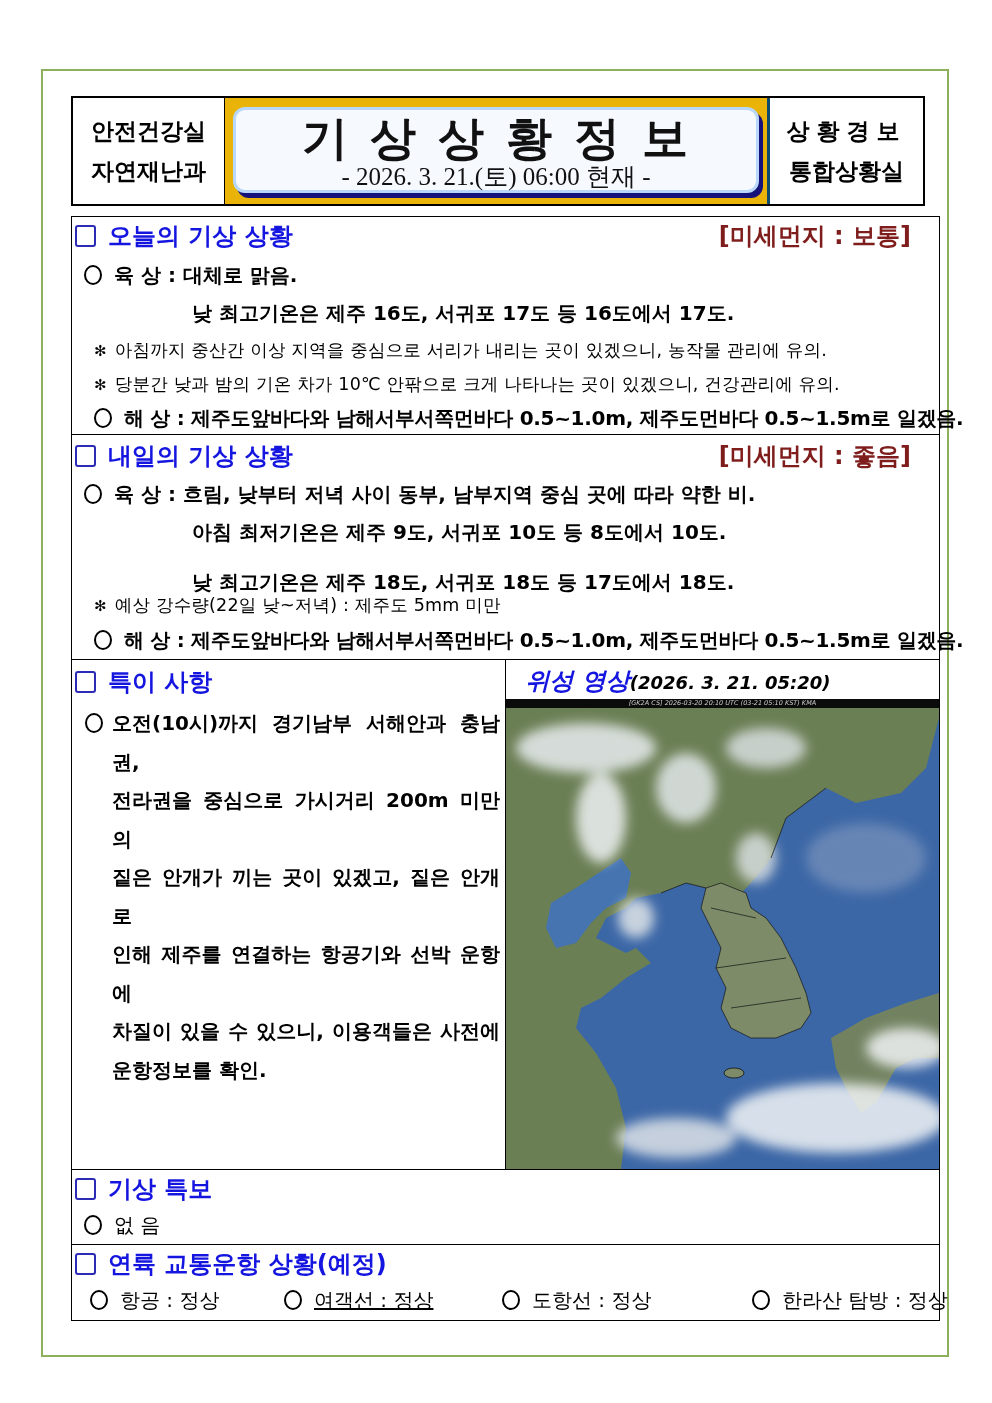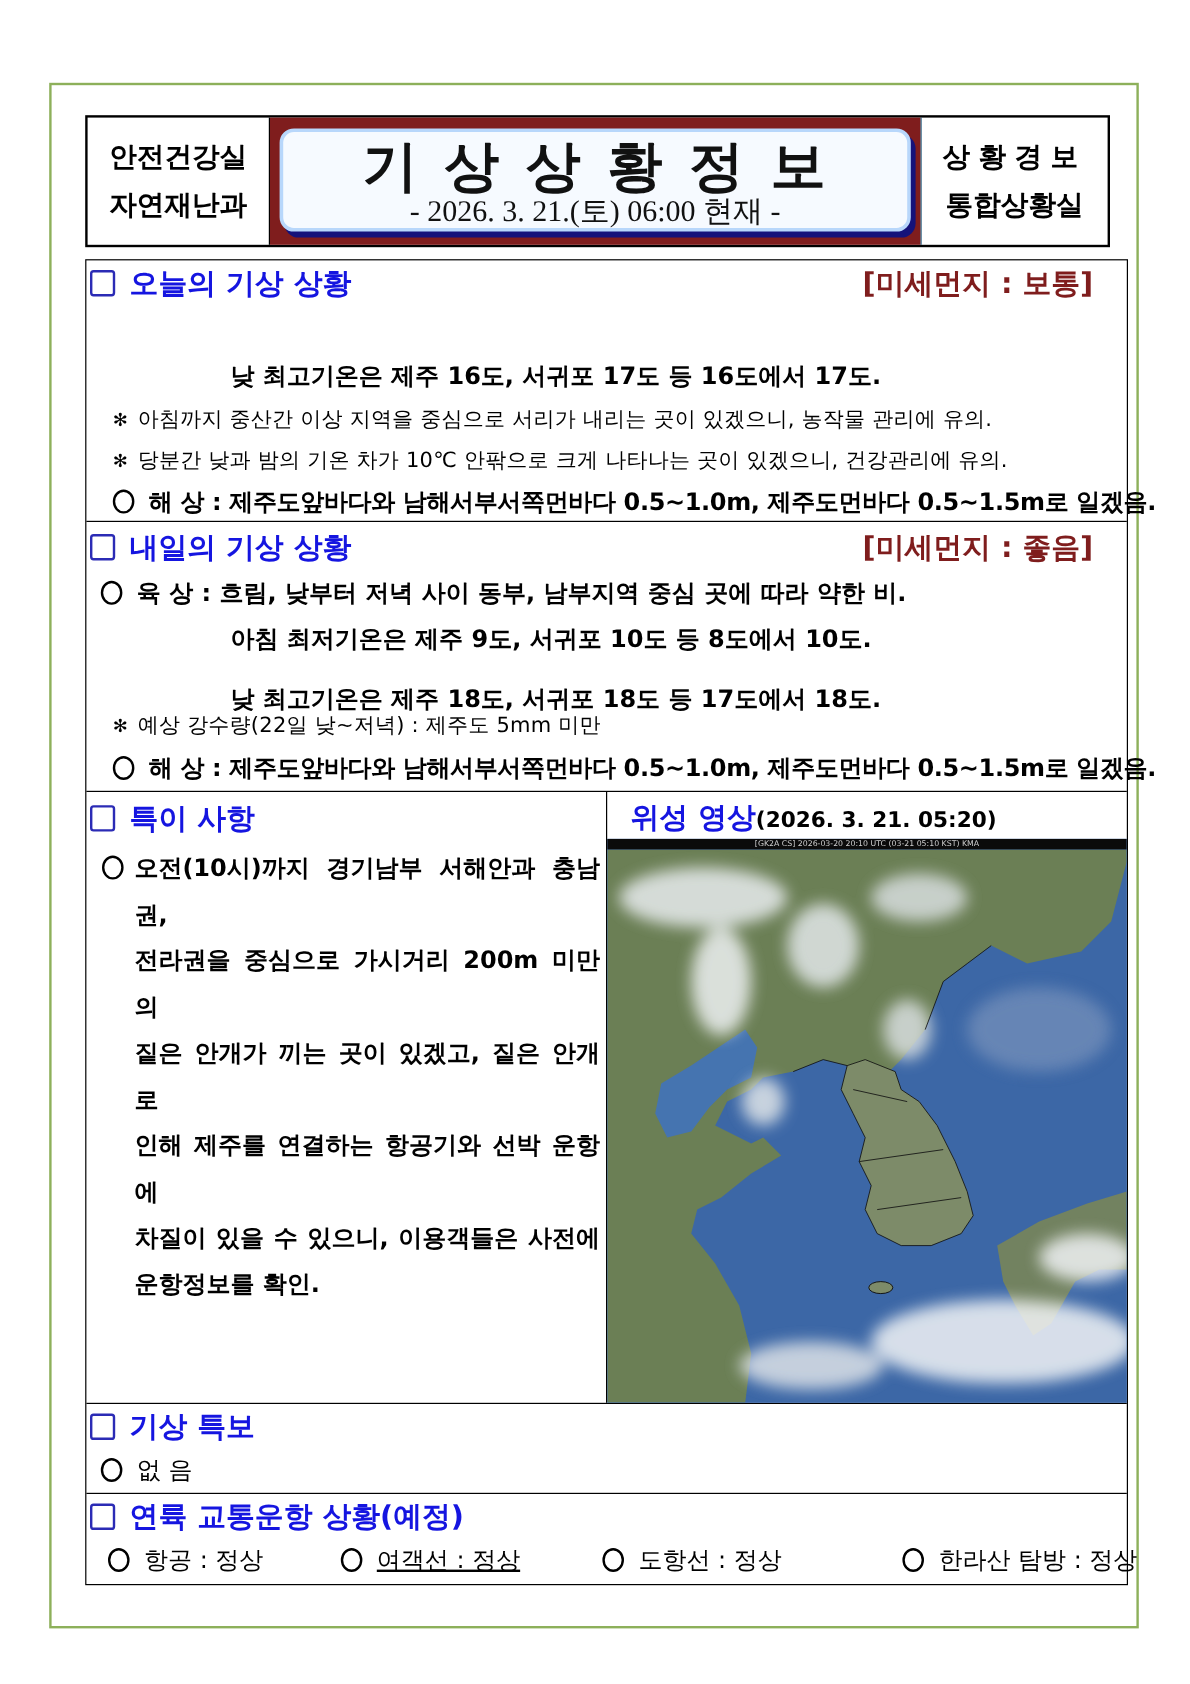--- a/index.html
+++ b/index.html
@@ -14,23 +14,23 @@
   
   .header {
     position: absolute; left: 71px; top: 96px; width: 854px; height: 110px;
     border: 2px solid #000; display: flex;
   }
   .hdr-side {
     width: 152px; display: flex; flex-direction: column; justify-content: center; align-items: center;
     font-weight: bold; font-size: 23px; line-height: 40px; letter-spacing: 0px;
   }
   .hdr-left { border-right: 1px solid #000; }
-  .hdr-right { border-left: 1px solid #0c4a6e; width: 156px; margin-left: auto; }
+  .hdr-right { border-left: 3px solid #0c4a6e; width: 156px; margin-left: auto; }
   .hdr-right .l1 { letter-spacing: 7px; }
-  .hdr-center { flex: 1; background: #7f1d1d; position: relative; }
+  .hdr-center { flex: 1; background: #eab308; position: relative; }
   .title-box {
     position: absolute; left: 8px; top: 9px; width: 526px; height: 86px;
     background: #f6faff; border: 3px solid #b8d7fb; border-radius: 12px;
     box-shadow: 4px 5px 0 #15127a;
     text-align: center;
   }
   .title-main {
     font-family: "DejaVu Sans", sans-serif; font-weight: bold; font-size: 46px;
     letter-spacing: 22px; line-height: 52px; margin-top: 2px; padding-left: 20px; color: #111;
   }
@@ -69,21 +69,21 @@
 
   
   .special-col { position: absolute; left: 0; top: 0; width: 434px; height: 509px; border-right: 1px solid #000; }
   .special-text {
     position: absolute; left: 40px; top: 44px; width: 388px;
     font-size: 20px; font-weight: bold; line-height: 38.5px; text-align: justify; text-align-last: justify;
   }
   .special-text .last { text-align-last: left; display: block; }
   .special-circle { position: absolute; left: 13px; top: 53px; width: 18px; height: 20px; border: 2px solid #000; border-radius: 50%; }
 
-  .sat-col { position: absolute; left: 434px; top: 0; width: 344px; height: 509px; }
+  .sat-col { position: absolute; left: 434px; top: 0; width: 344px; height: 509px; font-style: italic; }
   .sat-title { position: absolute; left: 0; top: 6px; width: 100%; text-align: center; font-size: 18px; font-weight: bold; height: 30px; line-height: 30px; }
   .sat-title .blue { color: #1515e0; font-size: 24px; }
   .sat-img { position: absolute; left: 0; top: 39px; width: 433px; height: 470px; overflow: hidden; background: #3f6aa8; }
   .sat-bar { position: absolute; left: 0; top: 0; width: 100%; height: 9px; background: #0b0b0b; color: #cfcfcf; font-size: 6.5px; line-height: 9px; text-align: center; }
   .sat-img svg { position: absolute; left: 0; top: 9px; }
 
   .traffic-row { position: absolute; top: 40px; left: 12px; width: 840px; font-size: 20px; font-weight: normal; line-height: 30px; }
   .traffic-item { position: absolute; white-space: nowrap; }
 </style>
 </head>
@@ -110,20 +110,24 @@
 
 <div class="main">
 
   <div class="sec sec-today">
     <div class="sec-head" style="top:2px;">
       <span class="box-icon"></span>
       <span>오늘의 기상 상황</span>
     </div>
     <div class="dust" style="top:2px;">[미세먼지 : 보통]</div>
 
+    <div class="line" style="left:12px; top:43px;">
+      <span class="circle"></span><span>육 상 :</span>
+      <span>대체로 맑음.</span>
+    </div>
     <div class="line" style="left:120px; top:81px;">낮 최고기온은 제주 16도, 서귀포 17도 등 16도에서 17도.</div>
 
     <div class="note" style="left:22px; top:120px;">
       <span class="asterisk">✻</span><span>아침까지 중산간 이상 지역을 중심으로 서리가 내리는 곳이 있겠으니, 농작물 관리에 유의.</span>
     </div>
     <div class="note" style="left:22px; top:154px;">
       <span class="asterisk">✻</span><span>당분간 낮과 밤의 기온 차가 10℃ 안팎으로 크게 나타나는 곳이 있겠으니, 건강관리에 유의.</span>
     </div>
 
     <div class="line" style="left:22px; top:186px; letter-spacing:-0.3px;">

